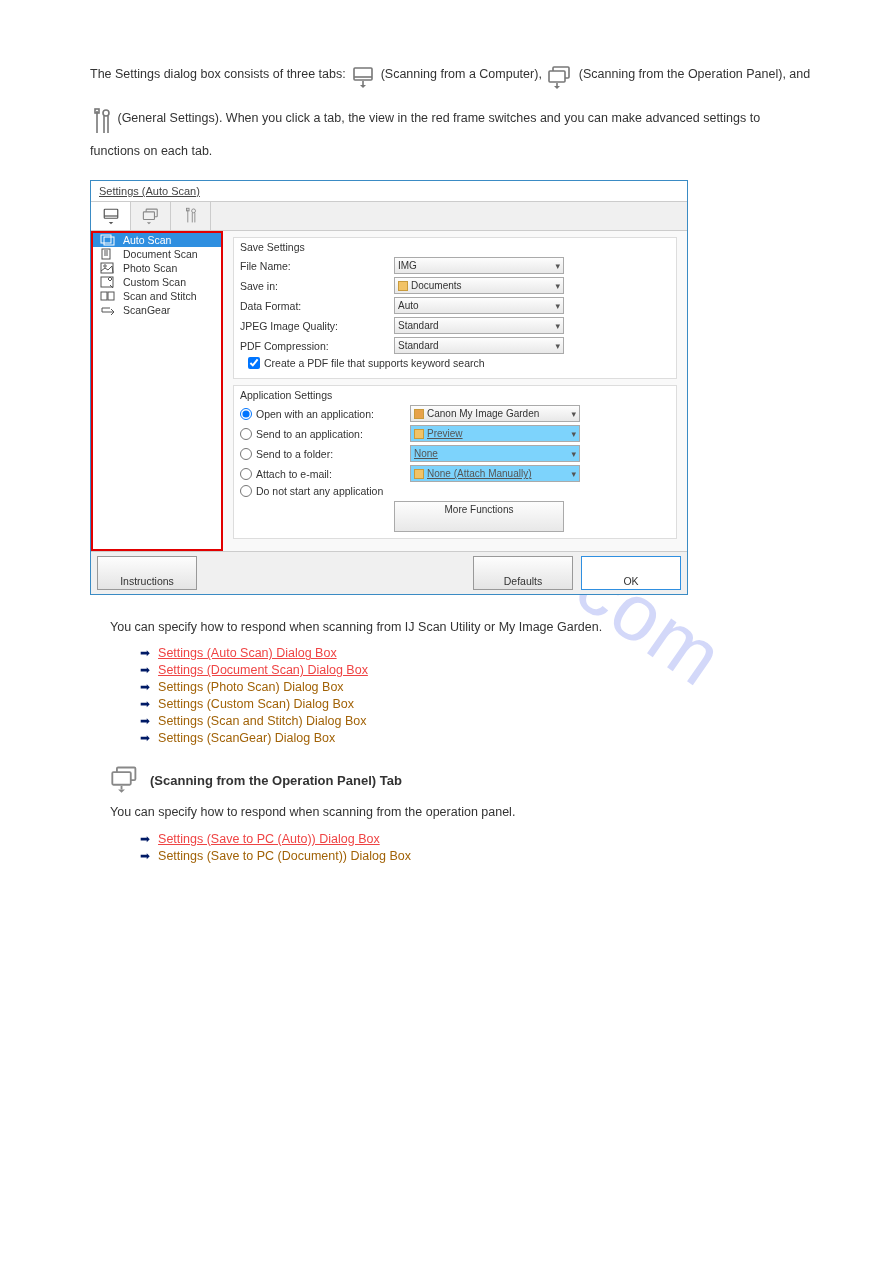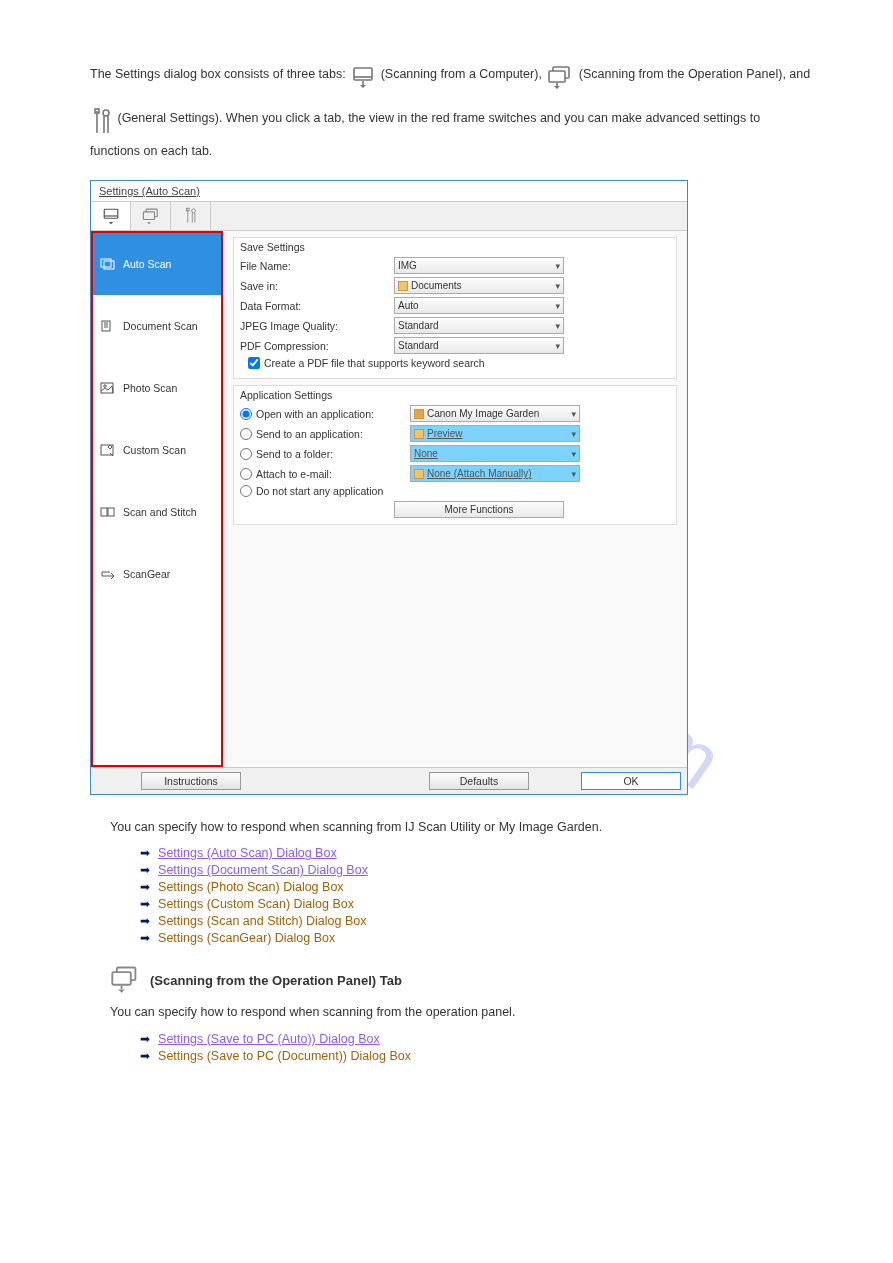--- a/index.html
+++ b/index.html
@@ -63,21 +63,21 @@
   .dlg-body { display: flex; background:#f7f7f7; }
   .sidebar {
     width: 132px;
     background: #fff;
     border: 2px solid #e20000;
     border-top-width:2px;
   }
   .sb-item {
     display: flex;
     align-items: center;
-    padding: 24px 6px;
+    padding: 0 6px;
     font-size: 10.5px;
     color: #333;
     gap: 6px;
   }
   .sb-item.active {
     background: #2f8fe0;
     color: #fff;
   }
   .sb-icon {
     width: 18px;
@@ -125,21 +125,21 @@
   }
   .combo.disabled { background:#7dd3fc; color:#555;text-decoration:underline; }
   .combo-icon { width:10px;height:10px;background:#f2c367;border:1px solid #c99b3c;margin-right:3px;display:inline-block; }
   .chk { display:flex; align-items:center; gap:4px; font-size:10.5px; margin:3px 0 3px 8px; }
   .chk input { margin:0; width:12px;height:12px; }
   .radio-row { display:flex;align-items:center;margin:3px 0;gap:4px; }
   .radio-row input { margin:0; width:12px;height:12px; }
   .radio-label { width:150px; font-size:10.5px; }
   .more-btn {
     width:170px;
-    height:17px;
+    height:31px;
     margin:4px 0 0 154px;
     border:1px solid #aaa;
     background:linear-gradient(#fdfdfd,#e8e8e8);
     font-size:10px;
     text-align:center;
     line-height:15px;
   }
 
   .dlg-footer {
     background:#f0f0f0;
@@ -148,37 +148,36 @@
     display:flex;
     align-items:center;
   }
   .ftr-btn {
     height:18px;
     border:1px solid #999;
     background:linear-gradient(#fdfdfd,#e4e4e4);
     font-size:10.5px;
     text-align:center;
     line-height:16px;
-    padding:0 8px;
-    margin-left:44px;
+    padding:16px 8px;
   }
   .ftr-btn.ok { border-color:#2f8fe0; background:#fff;}
   .ftr-spacer { flex:1; }
   .ftr-btn.wide { width:100px; }
   .instructions-btn { width:100px; }
 
   
   .tab-section { margin: 18px 0 20px 20px; }
   .section-icon { display:inline-block; color:#888; margin-right:4px; vertical-align:middle; }
   .tab-heading { font-weight:bold; font-size:13px; margin-bottom:6px; display:flex;align-items:center;gap:6px;}
   .tab-desc { font-size:12.5px; line-height:1.7; margin-bottom:8px; }
   .link-list { margin-left: 30px; }
   .link-row { display:flex;align-items:center;gap:8px;margin:3px 0; font-size:12.5px;}
   .arrow-icon { color:#001a66; font-size:12px; }
-  .link-text { color:#8b5cf6; text-decoration:underline; }
+  .link-text { color:#ef4444; text-decoration:underline; }
   .link-text.plain { color:#a16207; text-decoration:none; }
 
   
   .watermark {
     position:absolute;
     left:50%; top:52%;
     transform:translate(-50%,-50%) rotate(35deg);
     font-size:80px;
     color:rgba(80,100,230,0.25);
     font-weight:400;

